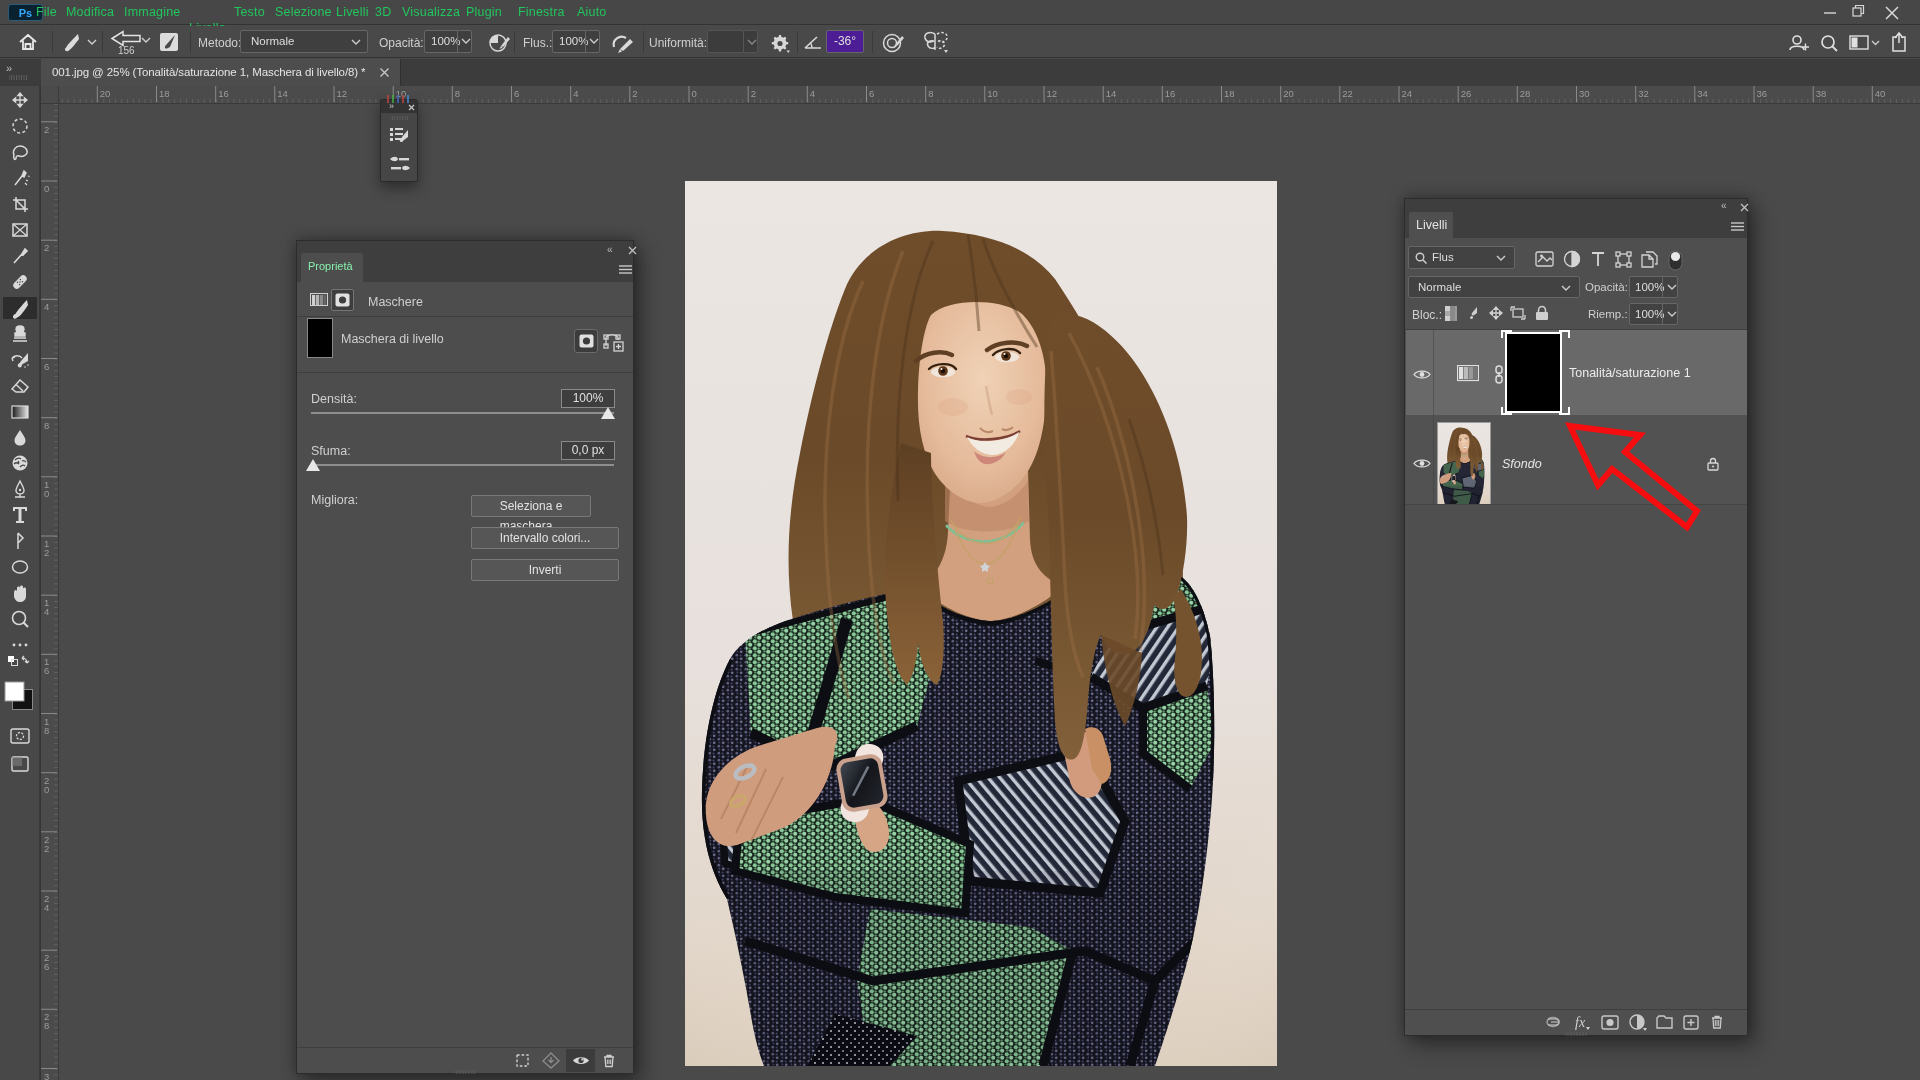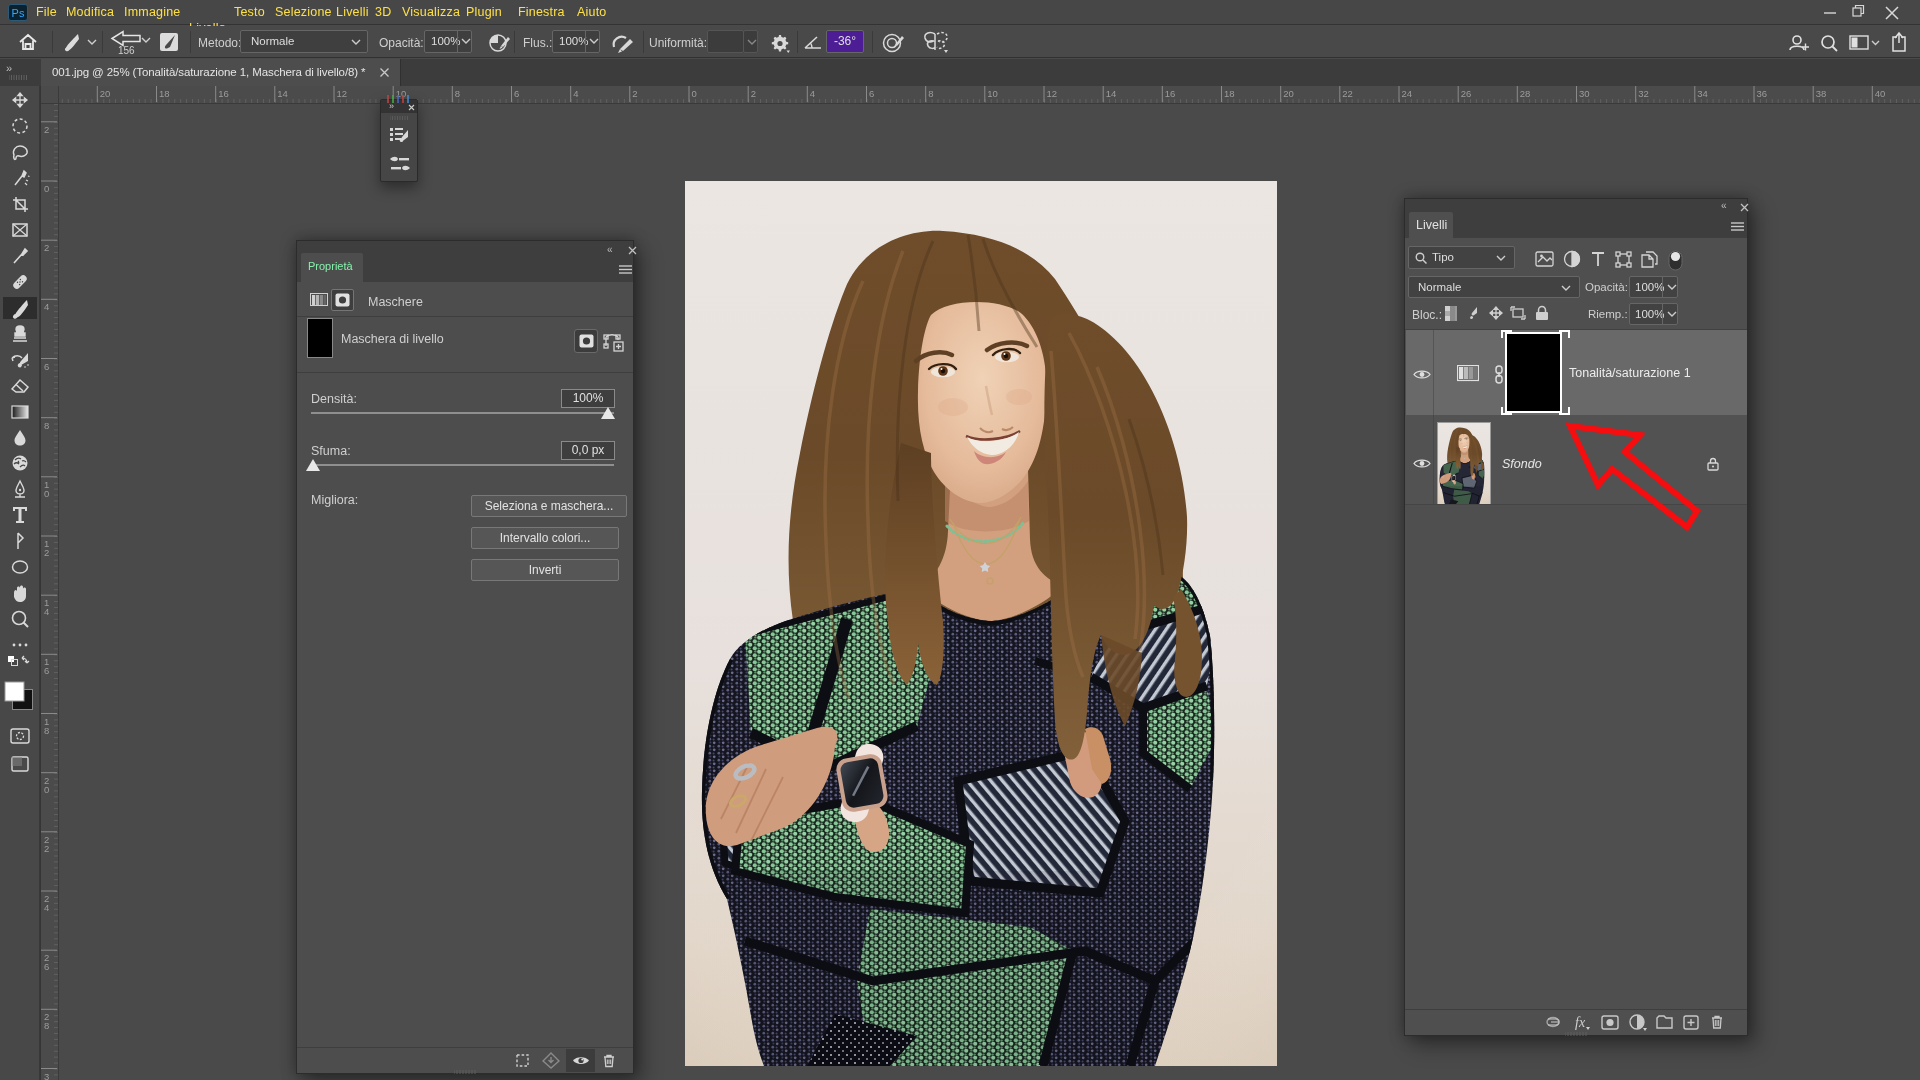--- a/index.html
+++ b/index.html
@@ -1,25 +1,25 @@
 <!DOCTYPE html>
 <html><head><meta charset="utf-8"><style>
 *{margin:0;padding:0;box-sizing:border-box}
 html,body{width:1920px;height:1080px;overflow:hidden;background:#4a4a4a;font-family:"Liberation Sans",sans-serif}
 .abs{position:absolute}
 .txt{position:absolute;color:#cfcfcf;font-size:12px;white-space:nowrap}
-.mtxt{position:absolute;color:#fde047;font-size:12.5px;white-space:nowrap;letter-spacing:0.2px}
+.mtxt{position:absolute;color:#22c55e;font-size:12.5px;white-space:nowrap;letter-spacing:0.2px}
 .sep{position:absolute;top:30px;width:1px;height:22px;background:#3a3a3a}
 .combo{position:absolute;background:#3f3f3f;border:1px solid #666;border-radius:2px;color:#dedede;font-size:11.5px}
 .panel{position:absolute;background:#4d4d4d;border:1px solid #2c2c2c;box-shadow:0 0 14px rgba(0,0,0,0.35),8px 10px 20px rgba(0,0,0,0.32)}
 </style></head>
 <body>
 
 <div class="abs" id="menubar" style="left:0;top:0;width:1920px;height:25px;background:#474747;border-bottom:1px solid #333">
- <div class="abs" style="left:8px;top:4px;width:20px;height:17px;background:#0a2130;border:1px solid #2d5a78;border-radius:3px;color:#31a8ff;font-size:11px;font-weight:normal;text-align:center;line-height:16px">Ps</div>
+ <div class="abs" style="left:8px;top:4px;width:35px;height:17px;background:#0a2130;border:1px solid #2d5a78;border-radius:3px;color:#31a8ff;font-size:11px;font-weight:bold;text-align:center;line-height:16px">Ps</div>
  <span class="mtxt" style="left:36px;top:5px">File</span>
  <span class="mtxt" style="left:66px;top:5px">Modifica</span>
  <span class="mtxt" style="left:124px;top:5px">Immagine</span>
  <span class="mtxt" style="left:189px;top:21px">Livello</span>
  <span class="mtxt" style="left:234px;top:5px">Testo</span>
  <span class="mtxt" style="left:275px;top:5px">Selezione</span>
  <span class="mtxt" style="left:336px;top:5px">Livelli</span>
  <span class="mtxt" style="left:375px;top:5px">3D</span>
  <span class="mtxt" style="left:402px;top:5px">Visualizza</span>
  <span class="mtxt" style="left:466px;top:5px">Plugin</span>
@@ -681,21 +681,21 @@
     </svg>
 
  <span class="txt" style="left:14px;top:203px;font-size:12.5px">Sfuma:</span>
  <div class="abs" style="left:264px;top:200px;width:54px;height:19px;background:#3e3e3e;border:1px solid #8a8a8a;color:#e0e0e0;font-size:12px;text-align:center;line-height:17px">0,0 px</div>
  <div class="abs" style="left:14px;top:223px;width:303px;height:2px;background:#8f8f8f"></div>
  <svg class="abs" style="left:8px;top:217px" width="16" height="14">
       <path d="M8 1 L15 13 L1 13 Z" fill="#e8e8e8"></path>
     </svg>
 
  <span class="txt" style="left:14px;top:252px;font-size:12.5px">Migliora:</span>
- <div class="abs" style="left:174px;top:254px;width:156px;height:22px;background:#565656;border:1px solid #787878;border-radius:2px;color:#e2e2e2;font-size:12px;text-align:center;line-height:20px">Seleziona e maschera...</div>
+ <div class="abs" style="left:174px;top:254px;width:120px;height:22px;background:#565656;border:1px solid #787878;border-radius:2px;color:#e2e2e2;font-size:12px;text-align:center;line-height:20px">Seleziona e maschera...</div>
  <div class="abs" style="left:174px;top:286px;width:148px;height:22px;background:#565656;border:1px solid #787878;border-radius:2px;color:#e2e2e2;font-size:12px;text-align:center;line-height:20px">Intervallo colori...</div>
  <div class="abs" style="left:174px;top:318px;width:148px;height:22px;background:#565656;border:1px solid #787878;border-radius:2px;color:#e2e2e2;font-size:12px;text-align:center;line-height:20px">Inverti</div>
 
  <div class="abs" style="left:0;top:806px;width:336px;height:1px;background:#3e3e3e"></div>
  <svg class="abs" style="left:219px;top:813px" width="14" height="13">
       <rect x="1" y="1" width="11" height="11" fill="none" stroke="#cfcfcf" stroke-width="1.4" stroke-dasharray="2.6 2"></rect>
     </svg>
  <svg class="abs" style="left:245px;top:811px" width="18" height="17" viewBox="0 0 18 17">
       <path d="M9 1 L17 9 L9 16 L1 9 Z" fill="none" stroke="#8a8a8a" stroke-width="1.4"></path>
       <path d="M9 5 v5 M6.5 8 L9 10.5 L11.5 8" stroke="#8a8a8a" stroke-width="1.4" fill="none"></path>
@@ -738,21 +738,21 @@
         <line x1="0" y1="5.5" x2="13" y2="5.5"></line>
         <line x1="0" y1="9" x2="13" y2="9"></line>
       </g>
     </svg>
 
  <div class="combo" style="left:3px;top:47px;width:107px;height:23px;line-height:21px;background:#424242">
    <svg class="abs" style="left:6px;top:5px" width="13" height="13">
         <circle cx="5" cy="5" r="3.8" fill="none" stroke="#ccc" stroke-width="1.4"></circle>
         <line x1="8" y1="8" x2="11.5" y2="11.5" stroke="#ccc" stroke-width="1.5"></line>
       </svg>
-   <span style="margin-left:23px">Tipo</span>
+   <span style="margin-left:23px">Flus</span>
    <svg class="abs" style="right:8px;top:8px" width="10" height="7">
         <path d="M1 1 l4 4 l4 -4" fill="none" stroke="#ccc" stroke-width="1.4"></path>
       </svg>
  </div>
  <svg class="abs" style="left:130px;top:50px" width="160" height="22" viewBox="0 0 160 22">
   <g fill="none" stroke="#d4d4d4" stroke-width="1.3">
    <rect x="1" y="3" width="17" height="14" rx="1.5"></rect>
         <path d="M3 13 L8 8 L12 12 L15 9 L17 11"></path>
         <circle cx="6.5" cy="7" r="1.4" fill="#d4d4d4" stroke="none"></circle>
    <circle cx="37" cy="10" r="7.5"></circle>

